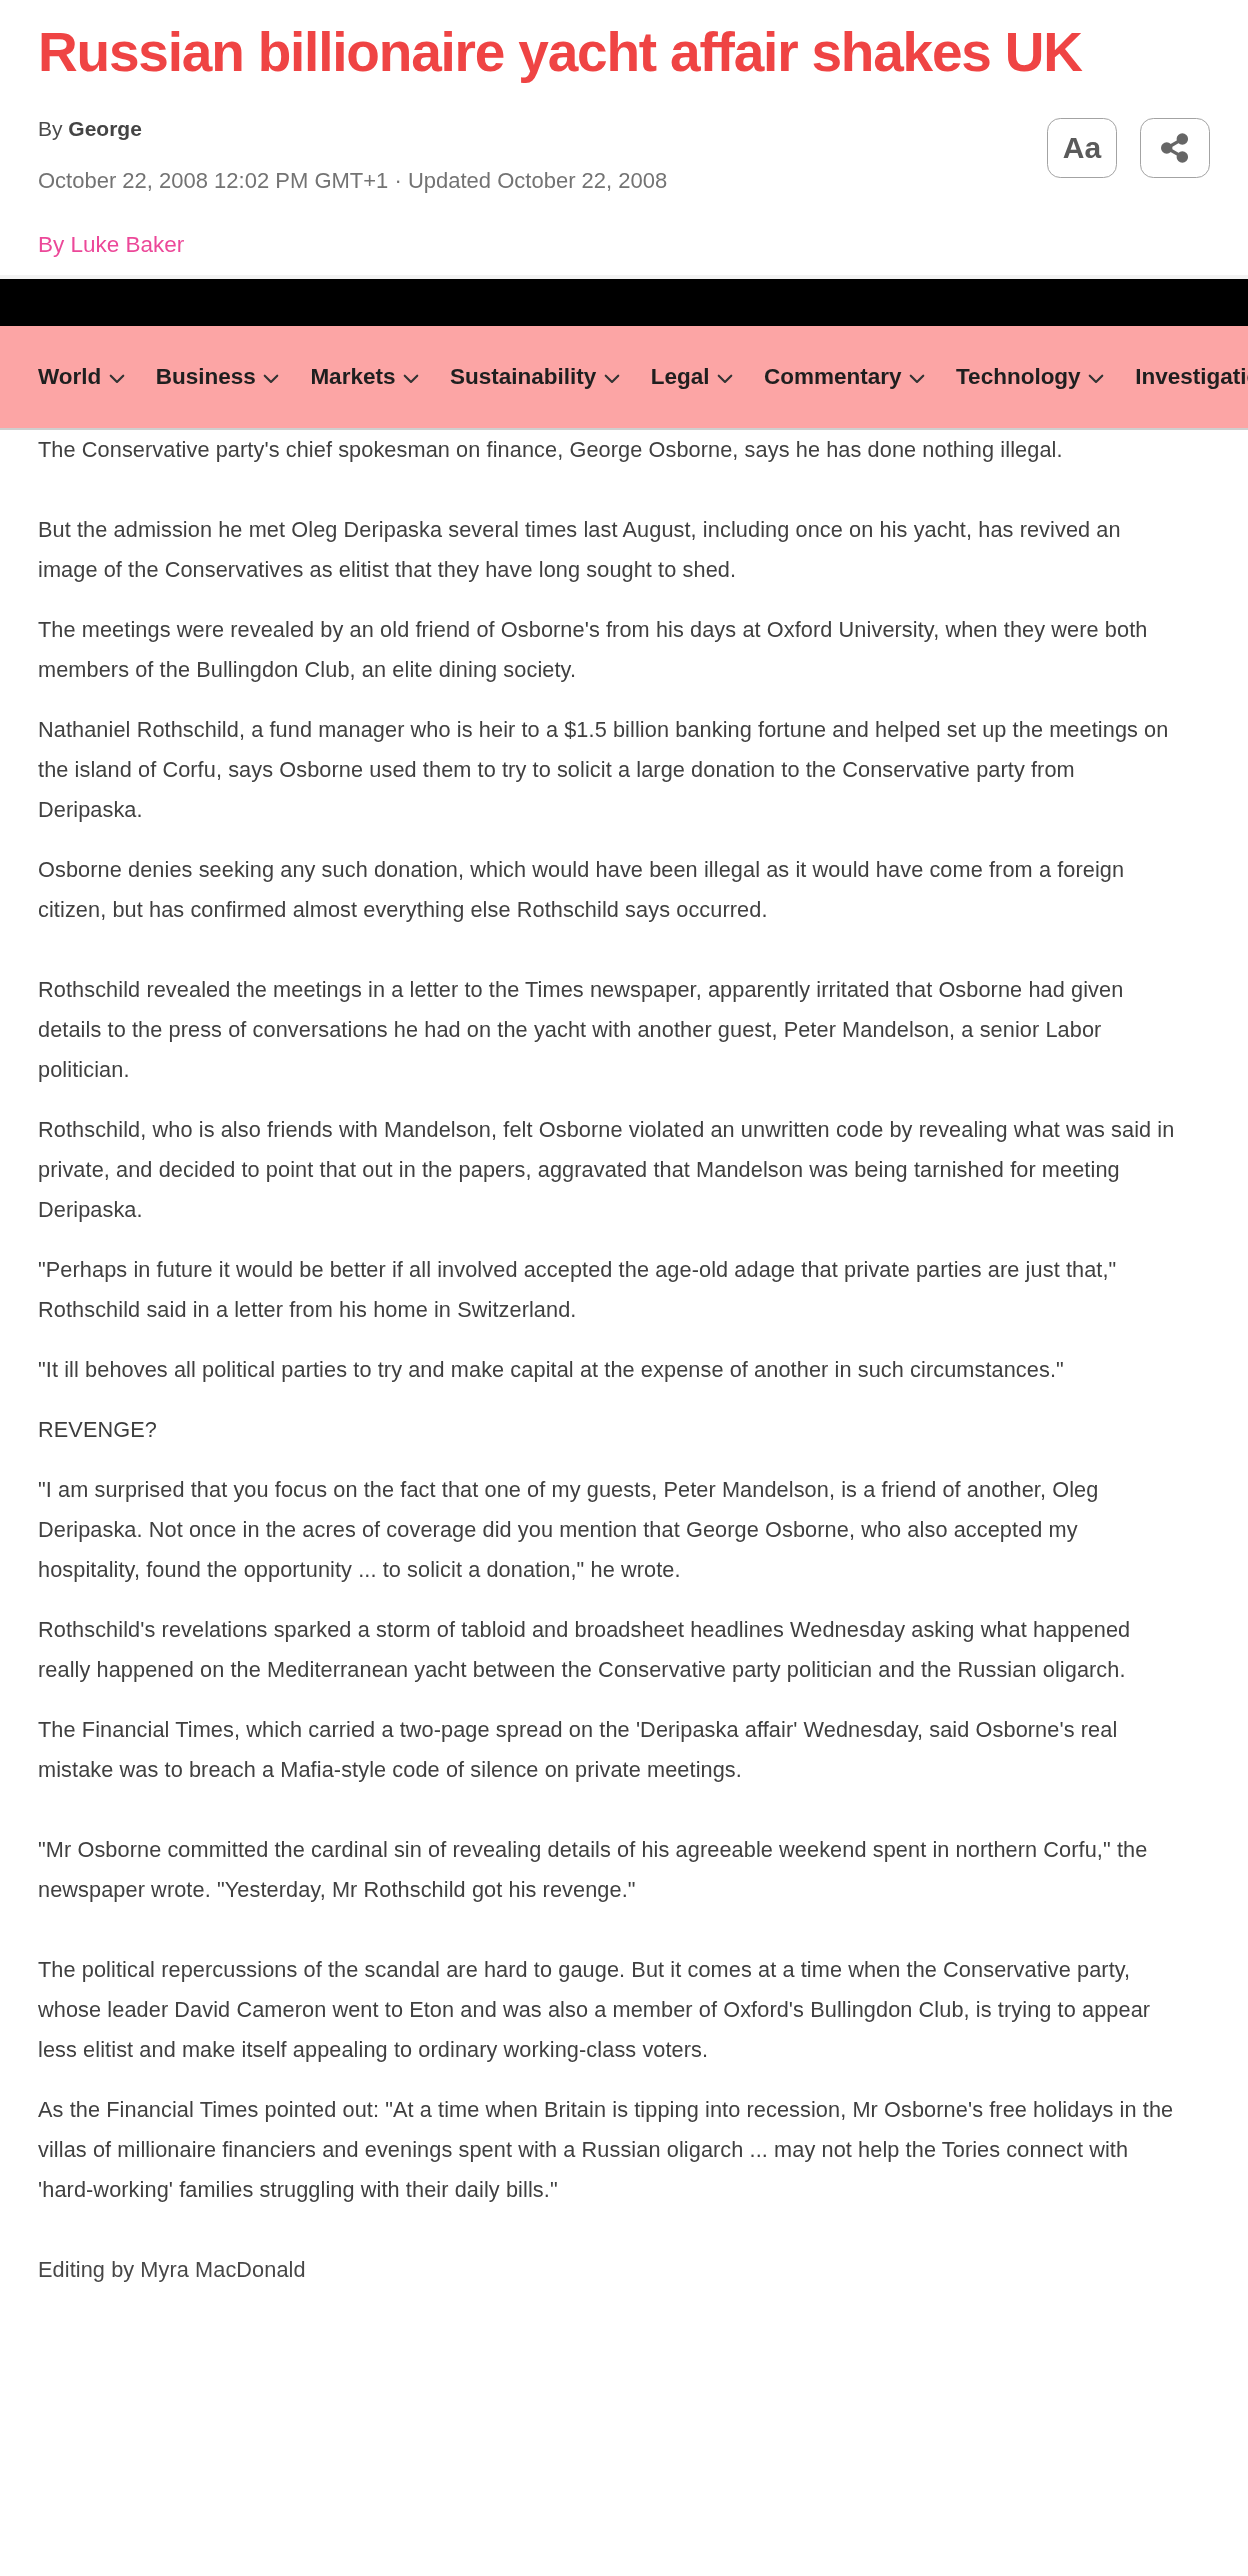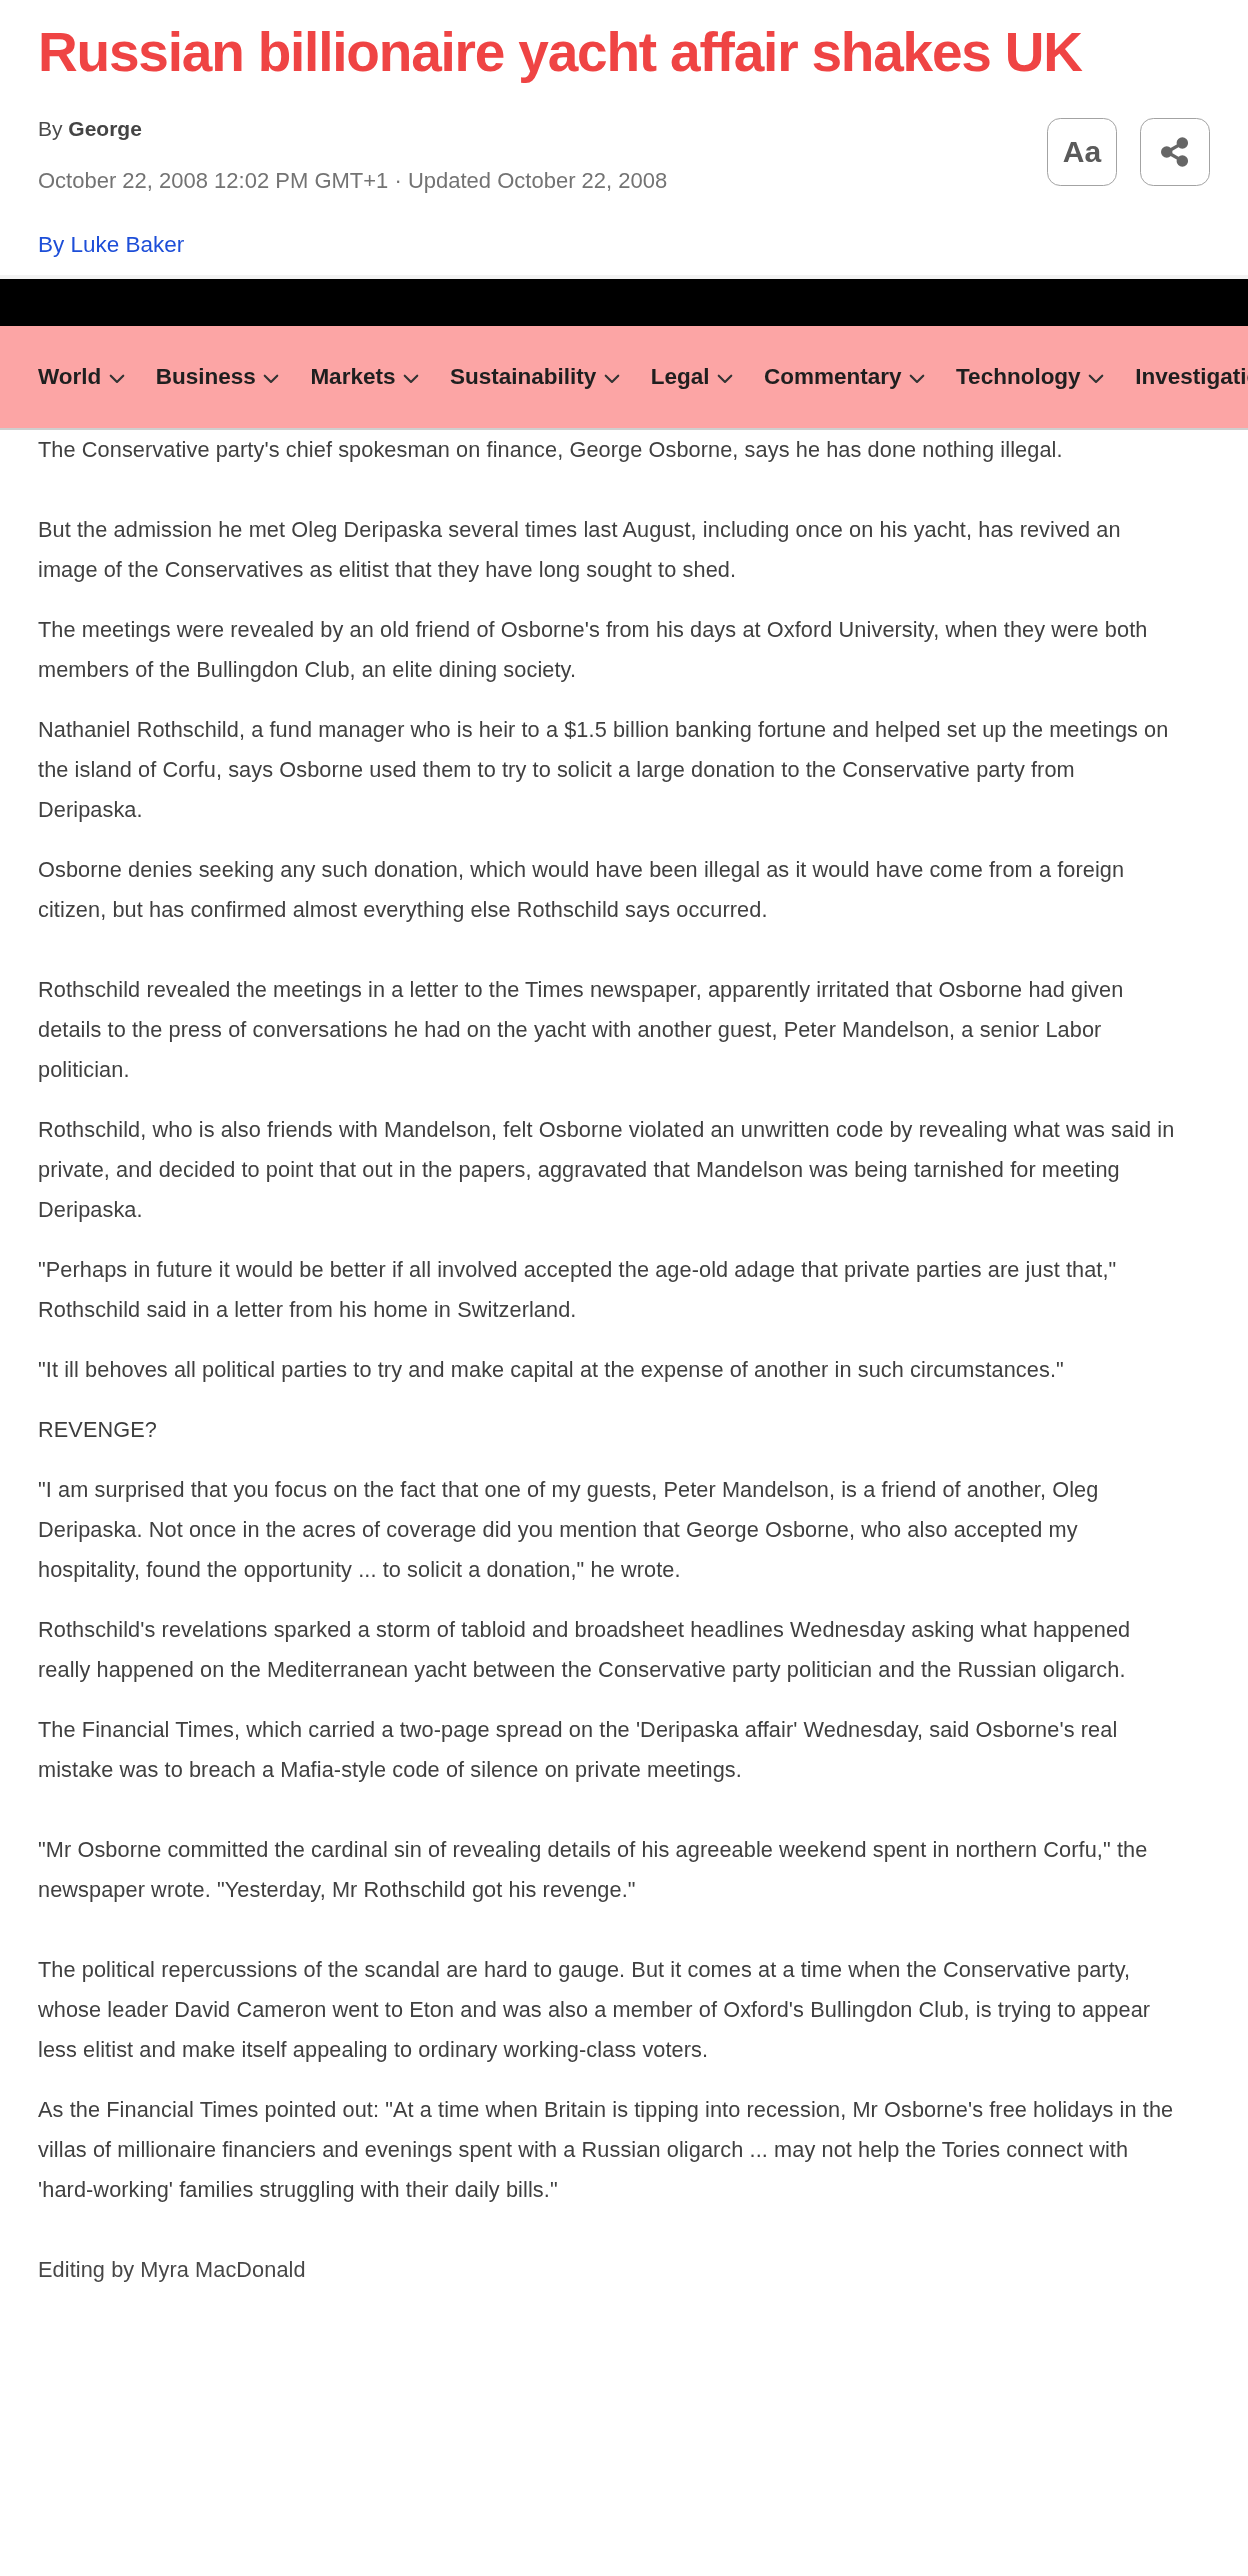--- a/index.html
+++ b/index.html
@@ -22,29 +22,29 @@
     color: #ef4444;
   }
   .title-line { white-space: nowrap; }
   .byline-row { display: flex; justify-content: space-between; align-items: flex-start; }
   .byline-col { min-width: 0; }
   .byline { margin: 6.7px 0 0 0; font-size: 21px; color: #4a4a4a; }
   .byline b { font-weight: 700; color: #444444; }
   .dateline { margin-top: 27px; font-size: 22px; color: #737373; }
   .actions { display: flex; gap: 23px; margin-top: 8.3px; flex: 0 0 auto; }
   .action-btn {
-    width: 70px; height: 68px;
+    width: 70px; height: 60px;
     border: 1.7px solid #a3a3a3; border-radius: 13.3px;
     background: #ffffff;
     display: flex; align-items: center; justify-content: center;
     font-size: 30px; font-weight: 700; color: #5a5a5a;
     font-family: "Liberation Sans", sans-serif;
     cursor: pointer; padding: 0; box-sizing: border-box;
   }
-  .author { margin-top: 38px; font-size: 22.5px; color: #1d4ed8; }
+  .author { margin-top: 38px; font-size: 22.5px; color: #ec4899; }
   
   .pre-bar-strip { height: 4.2px; background: #f3f3f3; margin-top: 17.5px; }
   .top-bar { height: 47px; background: #000000; }
   .nav-strip {
     height: 102px; background: #fca5a5;
     border-bottom: 2.5px solid #cfcfcf;
     display: flex; align-items: center;
     padding: 0 38px; gap: 31px;
     overflow: hidden; white-space: nowrap;
   }

